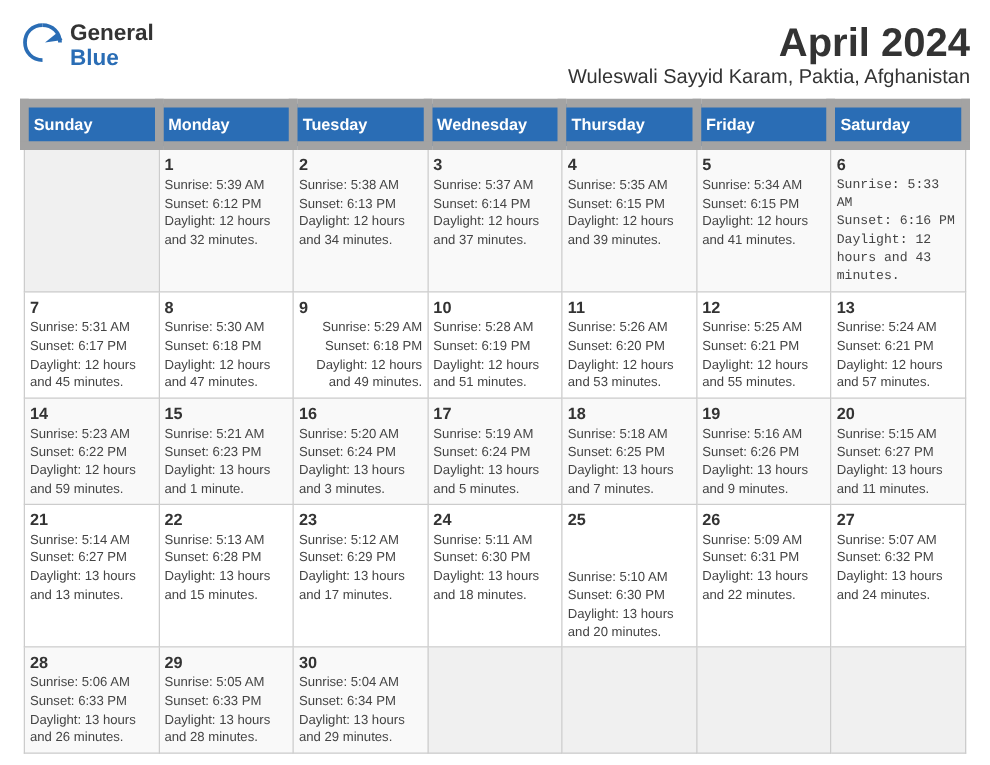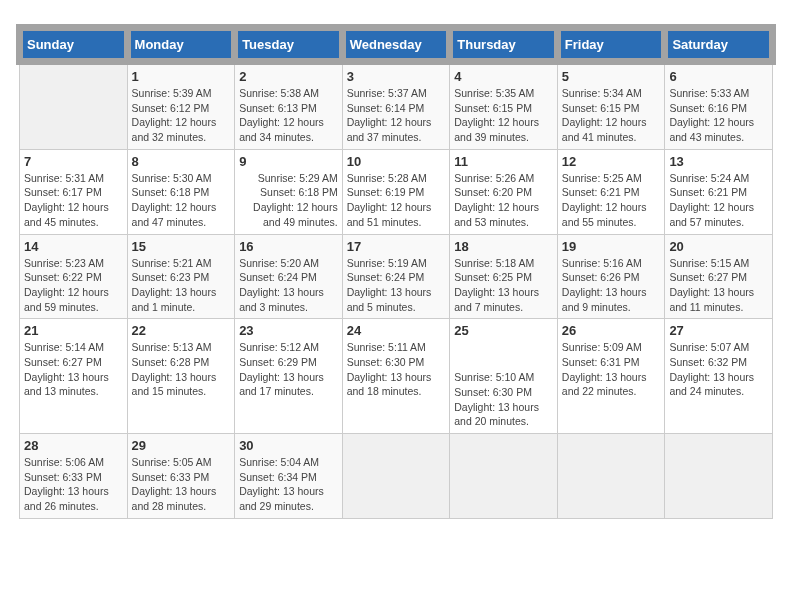--- a/index.html
+++ b/index.html
@@ -86,20 +86,37 @@
       background-color: #fff;
     }
     .empty-cell {
       background-color: #f0f0f0 !important;
     }
   </style>
 </head>
 <body>
 
 <div class="header">
+  <div class="logo">
+    <div>
+      <svg width="36" height="36" viewBox="0 0 36 36">
+        <path d="M18 4 C10 4 4 10 4 18 C4 26 10 32 18 32" stroke="#2a6db5" stroke-width="3" fill="none"></path>
+        <path d="M18 4 C26 4 32 10 32 18" stroke="#2a6db5" stroke-width="3" fill="none"></path>
+        <path d="M20 18 L30 10 L34 16" fill="#2a6db5"></path>
+      </svg>
+    </div>
+    <div>
+      <div><span class="logo-text-general">General</span></div>
+      <div><span class="logo-text-blue">Blue</span></div>
+    </div>
+  </div>
+  <div class="title-section">
+    <div class="month-title">April 2024</div>
+    <div class="location">Wuleswali Sayyid Karam, Paktia, Afghanistan</div>
+  </div>
 </div>
 
 <table>
   <thead>
     <tr>
       <th>Sunday</th>
       <th>Monday</th>
       <th>Tuesday</th>
       <th>Wednesday</th>
       <th>Thursday</th>
@@ -135,21 +152,21 @@
 Daylight: 12 hours and 39 minutes.</div>
         </td>
         <td>
           <span class="day-number">5</span>
           <div class="day-info" style="white-space: pre-line;">Sunrise: 5:34 AM
 Sunset: 6:15 PM
 Daylight: 12 hours and 41 minutes.</div>
         </td>
         <td>
           <span class="day-number">6</span>
-          <div class="day-info" style="white-space: pre-line;">Sunrise: 5:33 AM
+          <div class="day-info" style="white-space: pre-line; font-family: Liberation Mono, monospace;">Sunrise: 5:33 AM
 Sunset: 6:16 PM
 Daylight: 12 hours and 43 minutes.</div>
         </td>
       </tr>
       <tr>
         <td>
           <span class="day-number">7</span>
           <div class="day-info" style="white-space: pre-line;">Sunrise: 5:31 AM
 Sunset: 6:17 PM
 Daylight: 12 hours and 45 minutes.</div>

